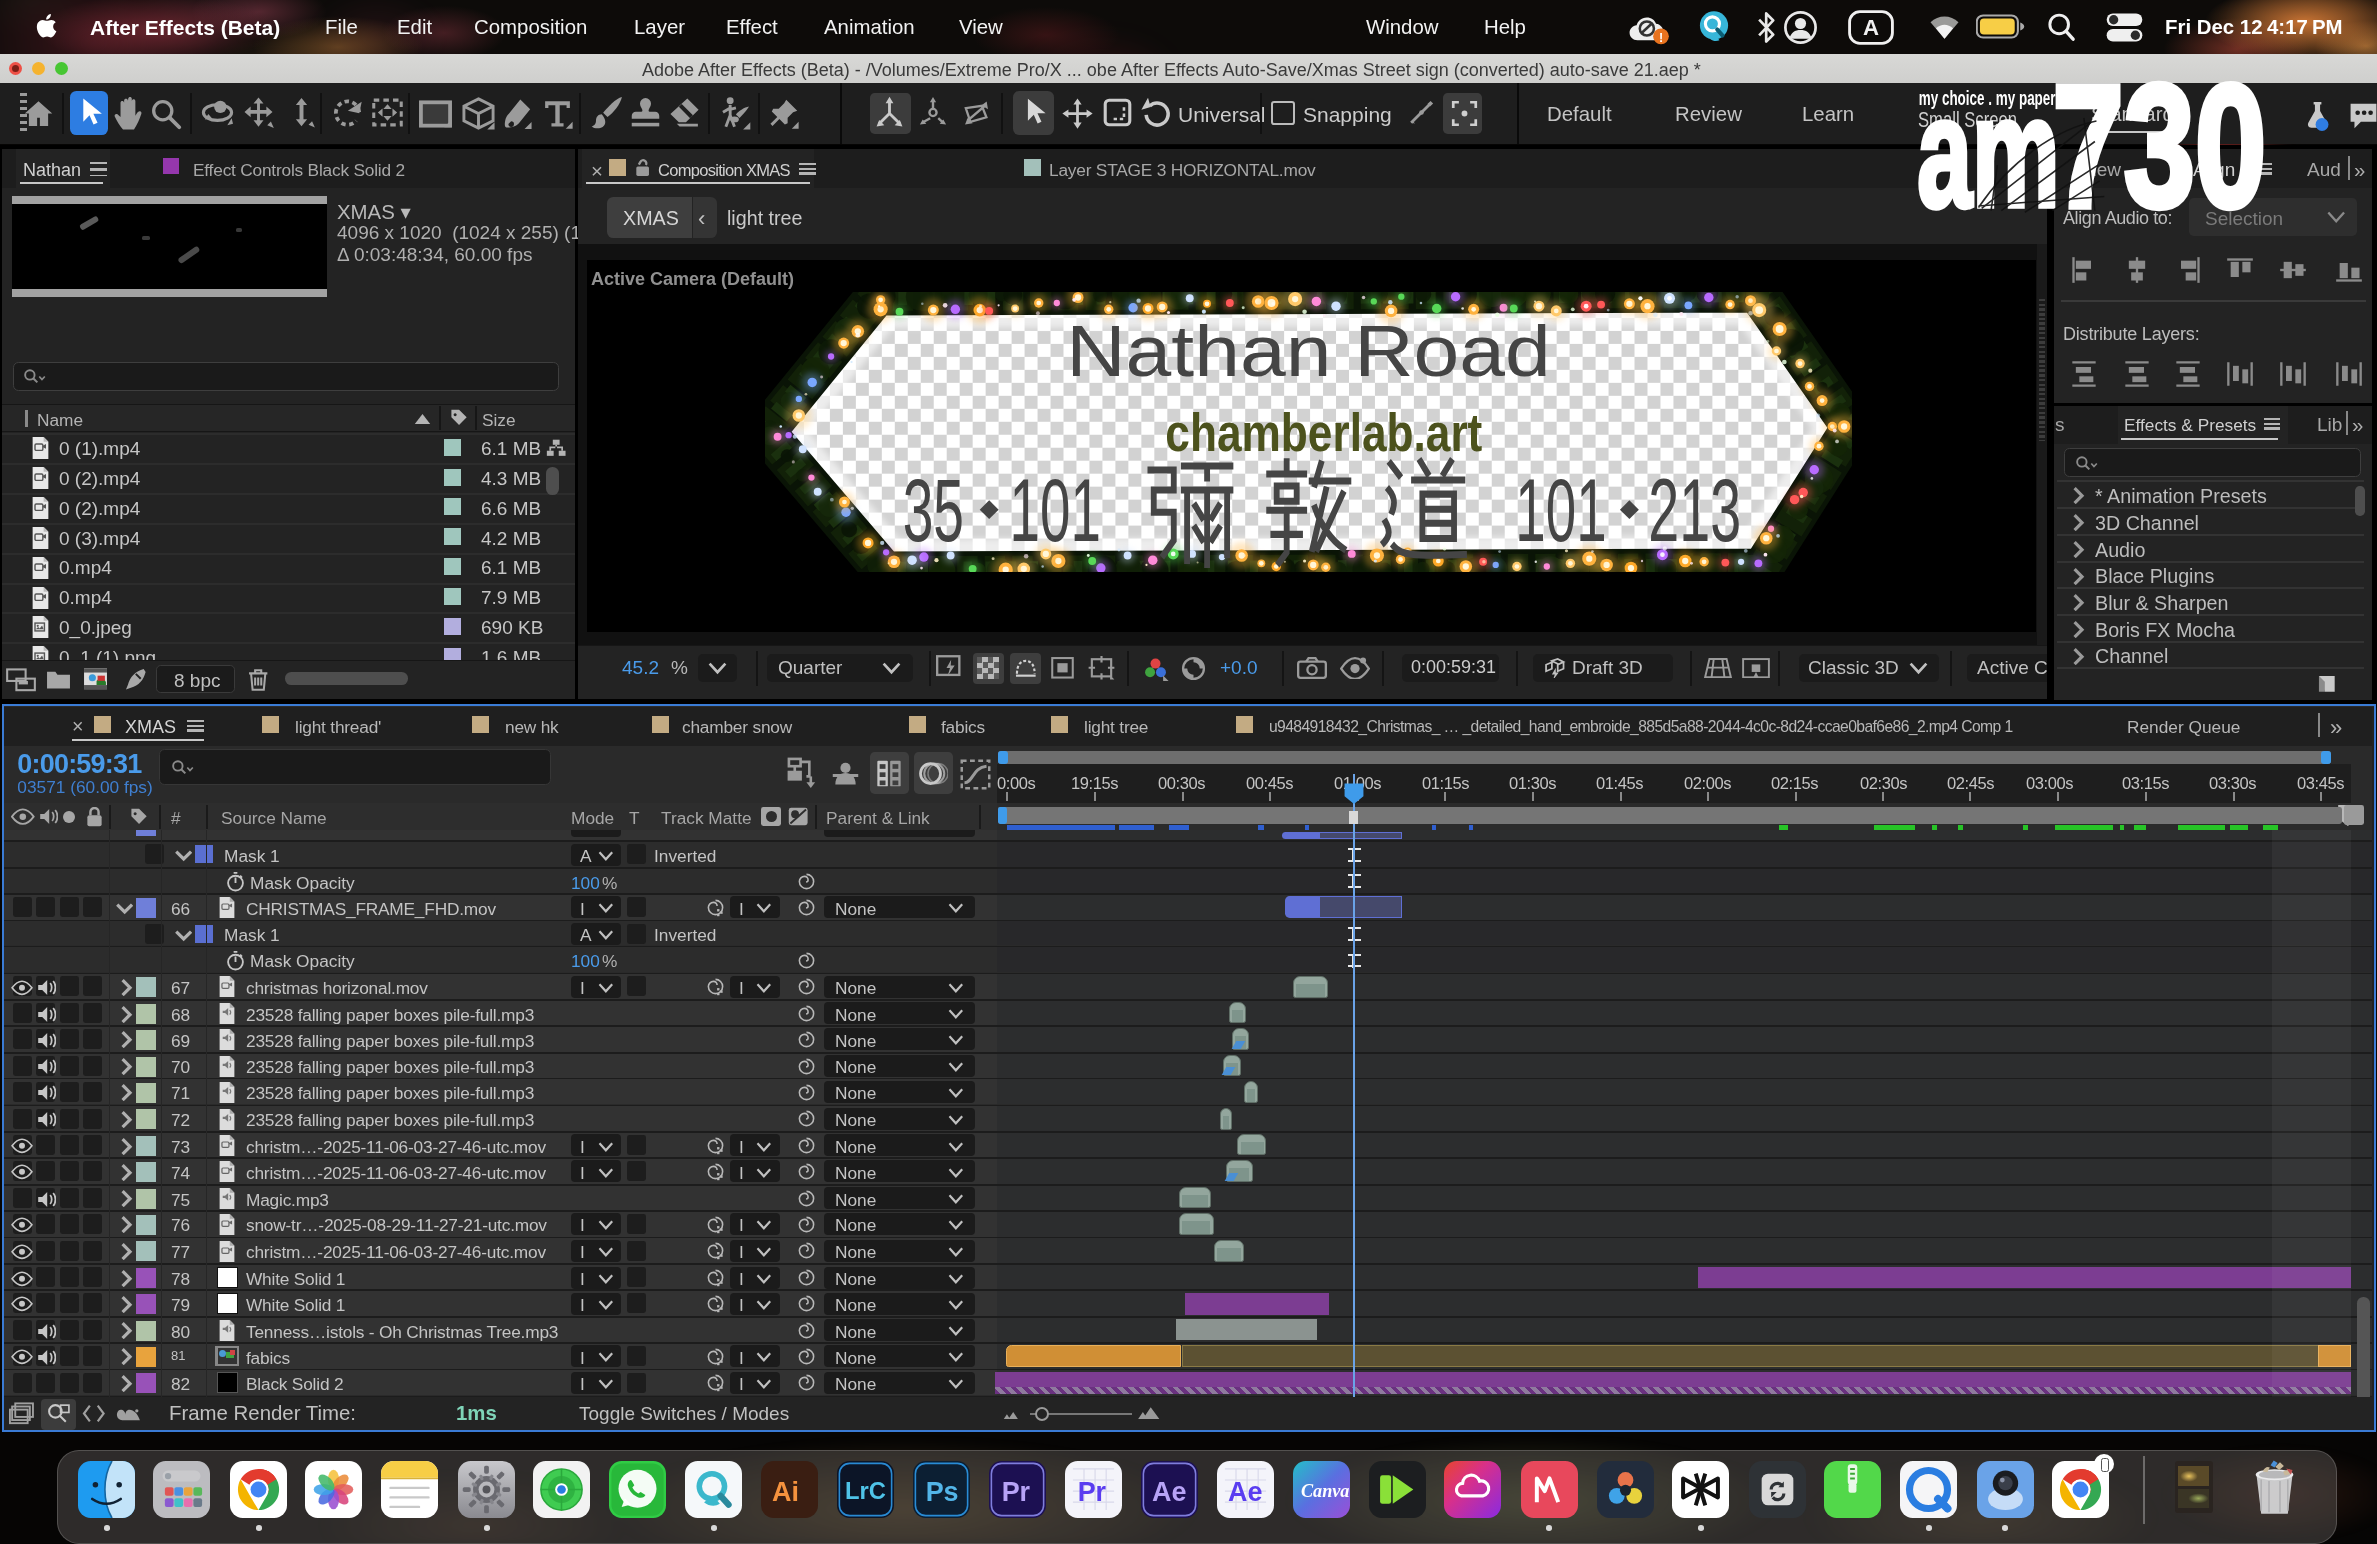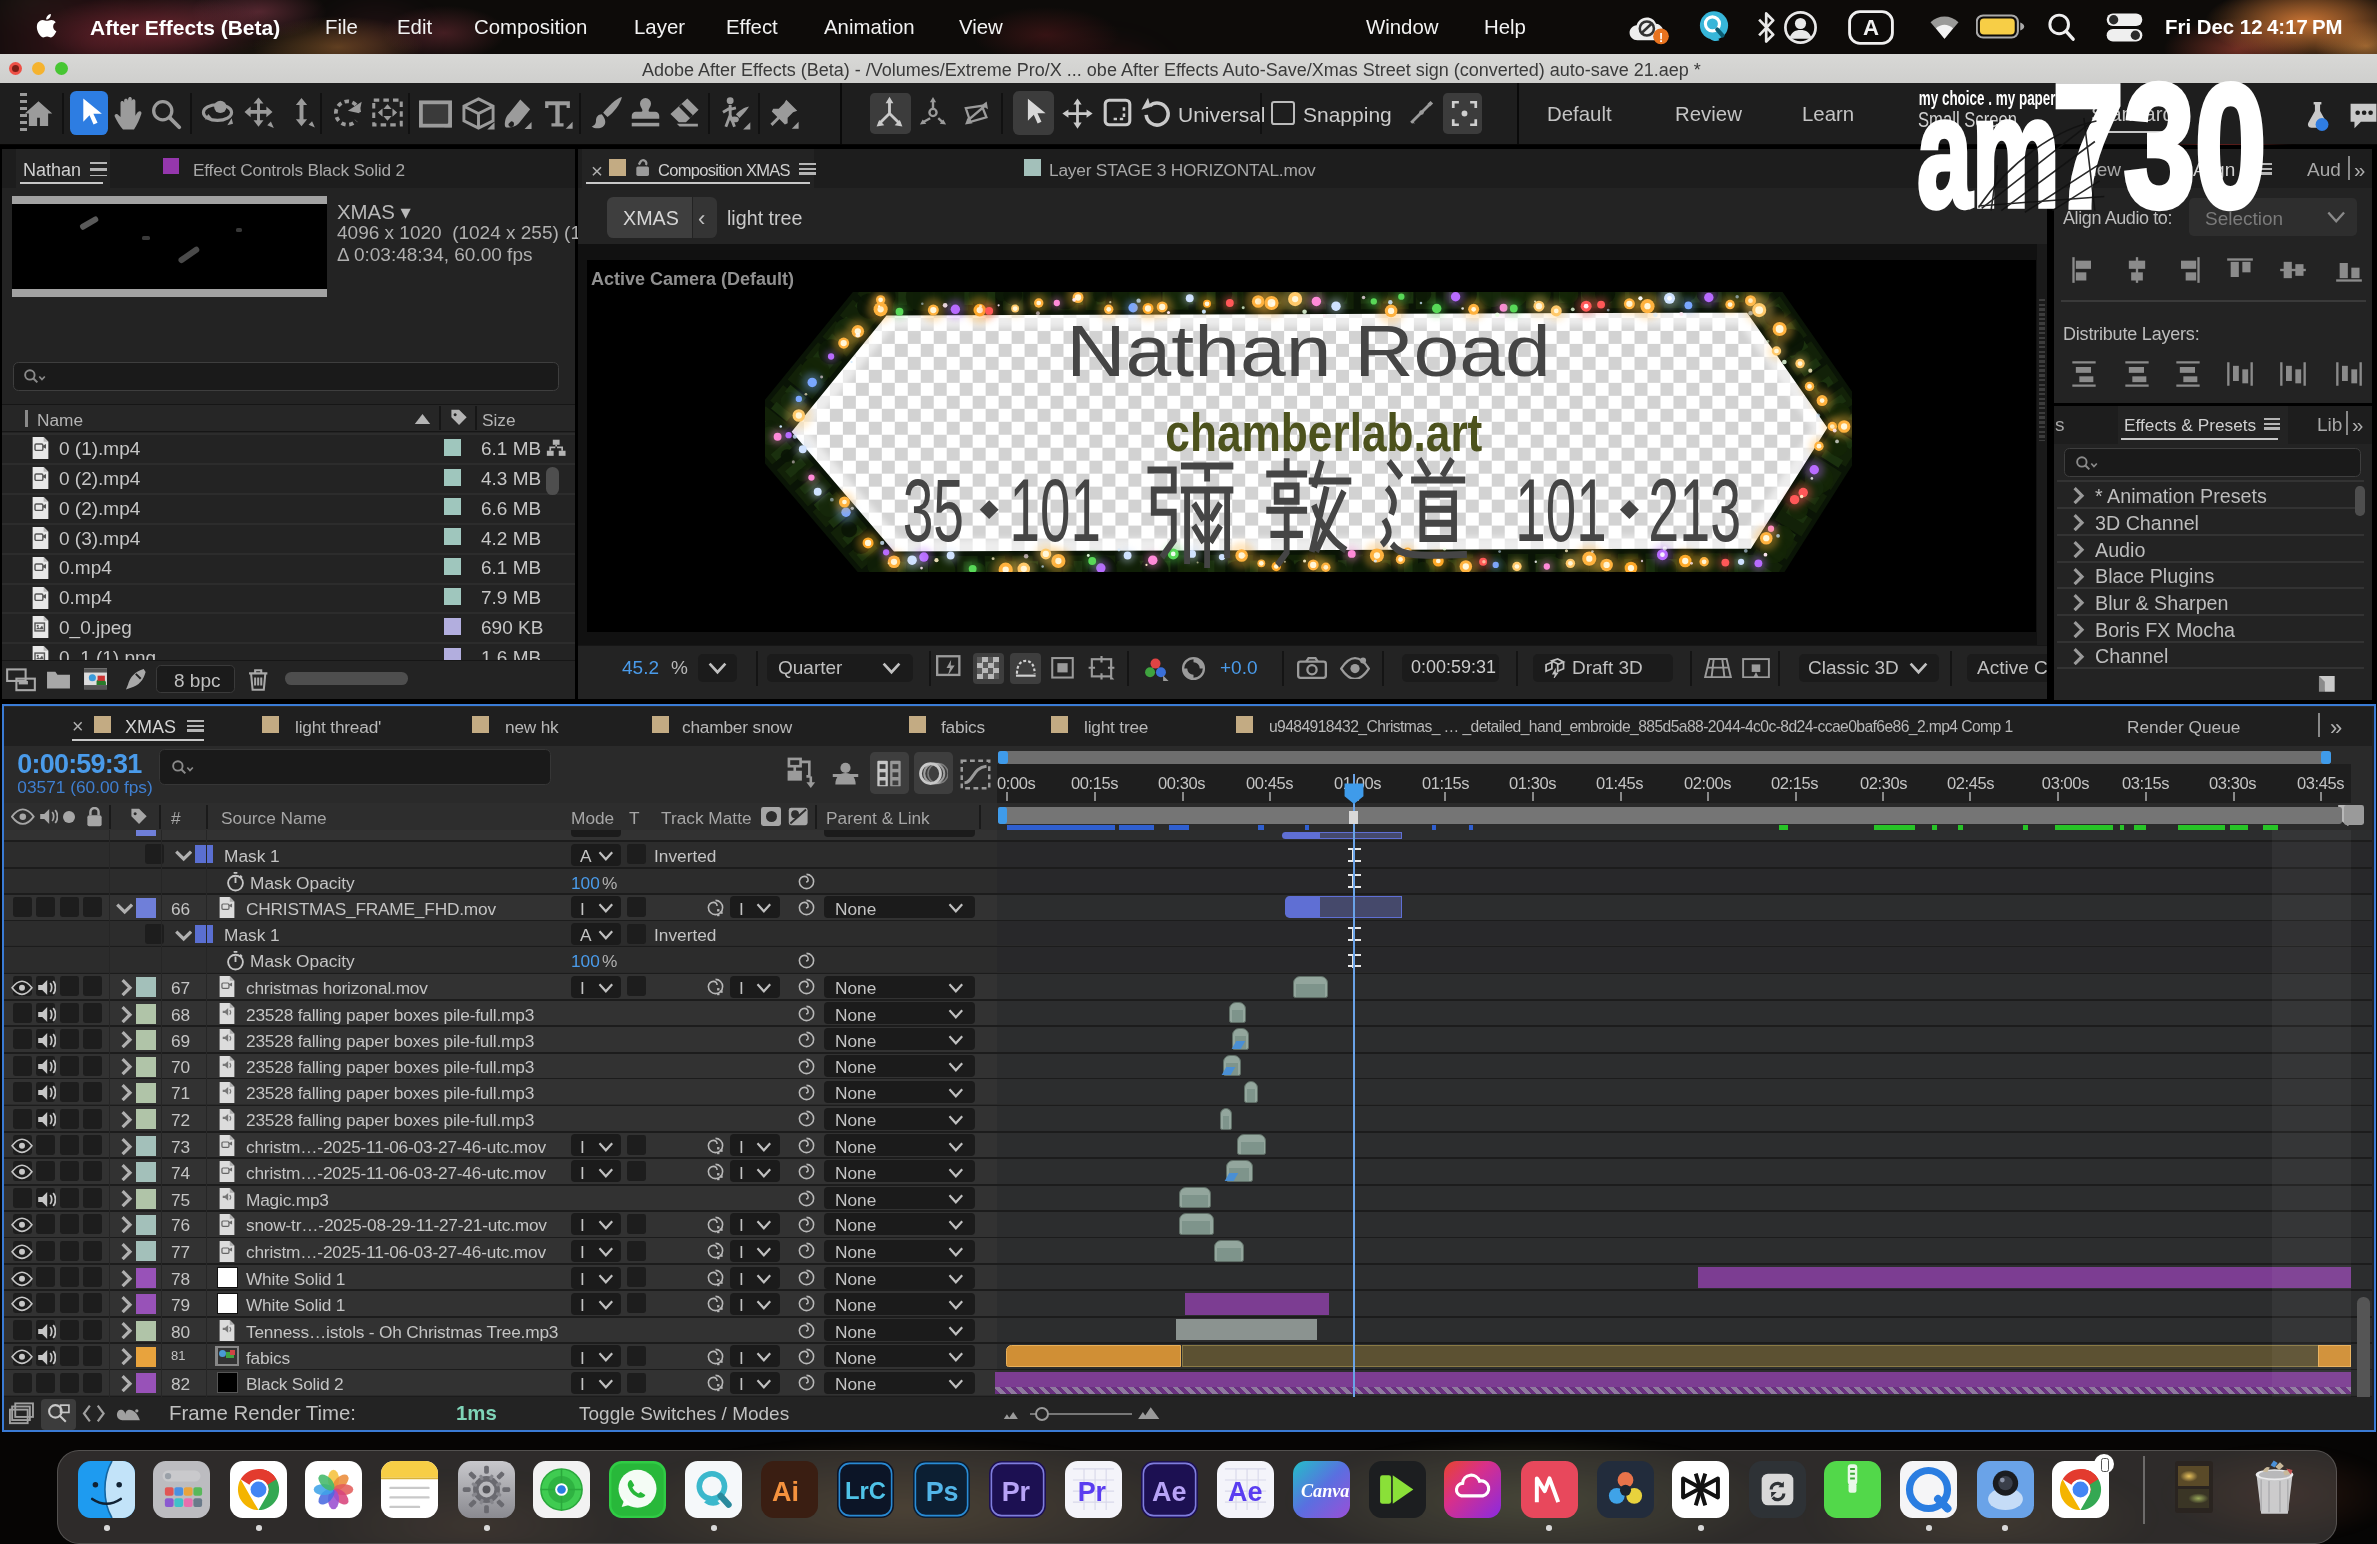--- a/index.html
+++ b/index.html
@@ -1223,21 +1223,21 @@
   </svg>
 <div class="a" style="left:998px;top:751px;width:1333px;height:13.4px;background:#6e6e6e;border-radius:3.1px"></div>
 <div class="a" style="left:998px;top:751px;width:10.2px;height:13.4px;background:#3f9bea;border-radius:3.1px"></div>
 <div class="a" style="left:2321px;top:751px;width:10.2px;height:13.4px;background:#3f9bea;border-radius:3.1px"></div>
 <svg class="a" style="left:2336px;top:803px" width="23.6" height="25" viewBox="0 0 24 26">
     <path fill="#b8b8b8" d="M2 2h20v14l-10 8-10-8z"></path>
   </svg>
 <div class="a" style="left:997px;top:764px;width:1354px;height:39px;background:#1e1e1e;overflow:hidden"></div>
 <div class="a tx" style="left:997px;top:774px;font-size:16.5px;color:#c4c4c4;font-weight:;letter-spacing:-0.4px">0:00s</div>
 <div class="a" style="left:1006px;top:792px;width:1.6px;height:9.4px;background:#8a8a8a"></div>
-<div class="a tx" style="left:1063px;top:774px;font-size:16.5px;color:#c4c4c4;font-weight:;width:63px;text-align:center;letter-spacing:-0.4px">00:15s</div>
+<div class="a tx" style="left:1063px;top:774px;font-size:16.5px;color:#c4c4c4;font-weight:;width:63px;text-align:center;letter-spacing:-0.4px">19:15s</div>
 <div class="a" style="left:1094px;top:792px;width:1.6px;height:9.4px;background:#8a8a8a"></div>
 <div class="a tx" style="left:1150px;top:774px;font-size:16.5px;color:#c4c4c4;font-weight:;width:63px;text-align:center;letter-spacing:-0.4px">00:30s</div>
 <div class="a" style="left:1182px;top:792px;width:1.6px;height:9.4px;background:#8a8a8a"></div>
 <div class="a tx" style="left:1238px;top:774px;font-size:16.5px;color:#c4c4c4;font-weight:;width:63px;text-align:center;letter-spacing:-0.4px">00:45s</div>
 <div class="a" style="left:1269px;top:792px;width:1.6px;height:9.4px;background:#8a8a8a"></div>
 <div class="a tx" style="left:1326px;top:774px;font-size:16.5px;color:#c4c4c4;font-weight:;width:63px;text-align:center;letter-spacing:-0.4px">01:00s</div>
 <div class="a" style="left:1357px;top:792px;width:1.6px;height:9.4px;background:#8a8a8a"></div>
 <div class="a tx" style="left:1414px;top:774px;font-size:16.5px;color:#c4c4c4;font-weight:;width:63px;text-align:center;letter-spacing:-0.4px">01:15s</div>
 <div class="a" style="left:1444px;top:792px;width:1.6px;height:9.4px;background:#8a8a8a"></div>
 <div class="a tx" style="left:1501px;top:774px;font-size:16.5px;color:#c4c4c4;font-weight:;width:63px;text-align:center;letter-spacing:-0.4px">01:30s</div>
@@ -1245,21 +1245,21 @@
 <div class="a tx" style="left:1588px;top:774px;font-size:16.5px;color:#c4c4c4;font-weight:;width:63px;text-align:center;letter-spacing:-0.4px">01:45s</div>
 <div class="a" style="left:1620px;top:792px;width:1.6px;height:9.4px;background:#8a8a8a"></div>
 <div class="a tx" style="left:1676px;top:774px;font-size:16.5px;color:#c4c4c4;font-weight:;width:63px;text-align:center;letter-spacing:-0.4px">02:00s</div>
 <div class="a" style="left:1707px;top:792px;width:1.6px;height:9.4px;background:#8a8a8a"></div>
 <div class="a tx" style="left:1763px;top:774px;font-size:16.5px;color:#c4c4c4;font-weight:;width:63px;text-align:center;letter-spacing:-0.4px">02:15s</div>
 <div class="a" style="left:1795px;top:792px;width:1.6px;height:9.4px;background:#8a8a8a"></div>
 <div class="a tx" style="left:1852px;top:774px;font-size:16.5px;color:#c4c4c4;font-weight:;width:63px;text-align:center;letter-spacing:-0.4px">02:30s</div>
 <div class="a" style="left:1882px;top:792px;width:1.6px;height:9.4px;background:#8a8a8a"></div>
 <div class="a tx" style="left:1939px;top:774px;font-size:16.5px;color:#c4c4c4;font-weight:;width:63px;text-align:center;letter-spacing:-0.4px">02:45s</div>
 <div class="a" style="left:1969px;top:792px;width:1.6px;height:9.4px;background:#8a8a8a"></div>
-<div class="a tx" style="left:2026px;top:774px;font-size:16.5px;color:#c4c4c4;font-weight:;width:63px;text-align:right;letter-spacing:-0.4px">03:00s</div>
+<div class="a tx" style="left:2026px;top:774px;font-size:16.5px;color:#c4c4c4;font-weight:;width:63px;text-align:left;letter-spacing:-0.4px">03:00s</div>
 <div class="a" style="left:2057px;top:792px;width:1.6px;height:9.4px;background:#8a8a8a"></div>
 <div class="a tx" style="left:2114px;top:774px;font-size:16.5px;color:#c4c4c4;font-weight:;width:63px;text-align:center;letter-spacing:-0.4px">03:15s</div>
 <div class="a" style="left:2145px;top:792px;width:1.6px;height:9.4px;background:#8a8a8a"></div>
 <div class="a tx" style="left:2201px;top:774px;font-size:16.5px;color:#c4c4c4;font-weight:;width:63px;text-align:center;letter-spacing:-0.4px">03:30s</div>
 <div class="a" style="left:2233px;top:792px;width:1.6px;height:9.4px;background:#8a8a8a"></div>
 <div class="a tx" style="left:2289px;top:774px;font-size:16.5px;color:#c4c4c4;font-weight:;width:63px;text-align:center;letter-spacing:-0.4px">03:45s</div>
 <div class="a" style="left:2320px;top:792px;width:1.6px;height:9.4px;background:#8a8a8a"></div>
 <div class="a" style="left:3.9px;top:803px;width:993px;height:27.5px;background:#2d2d2d;border-bottom:1.6px solid #1a1a1a"></div>
 <svg class="a" style="left:11px;top:808px" width="23.6" height="17.3" viewBox="0 0 26 19">
     <path d="M1 9.5C5 4 9 1.5 13 1.5S21 4 25 9.5C21 15 17 17.5 13 17.5S5 15 1 9.5z" fill="none" stroke="#a6a6a6" stroke-width="2"></path>

